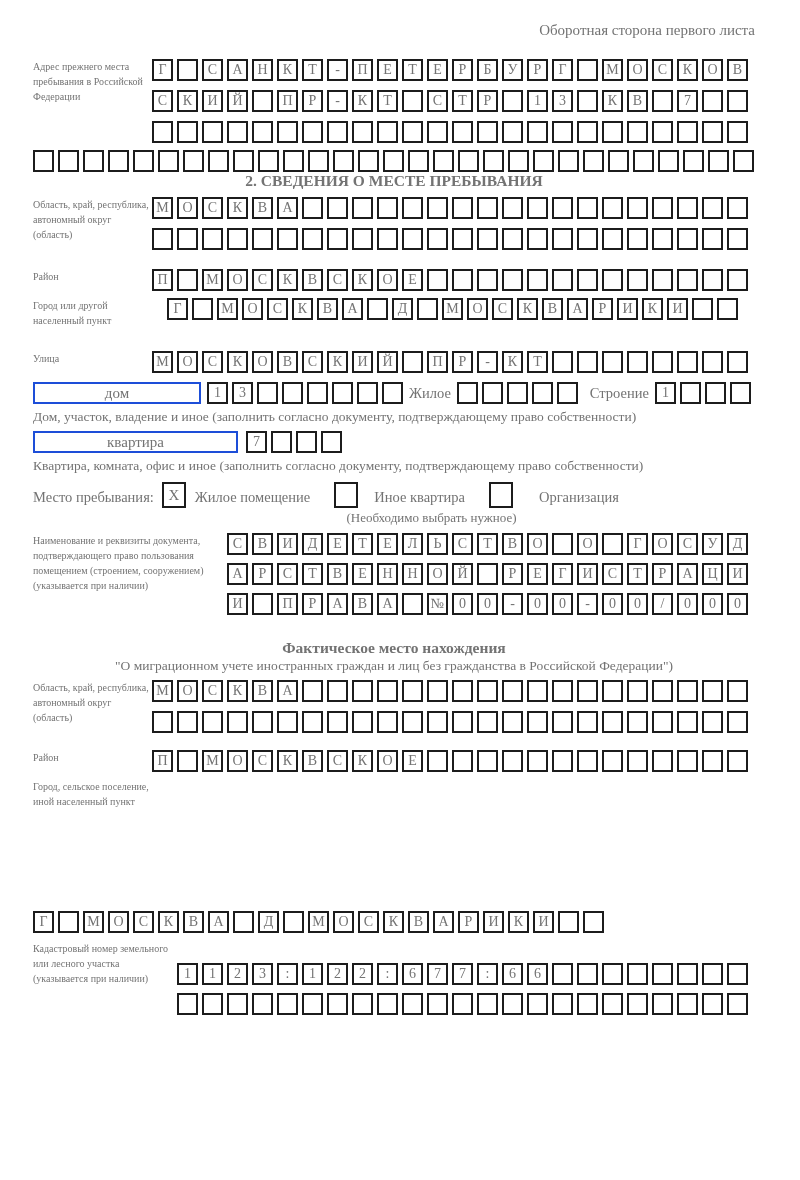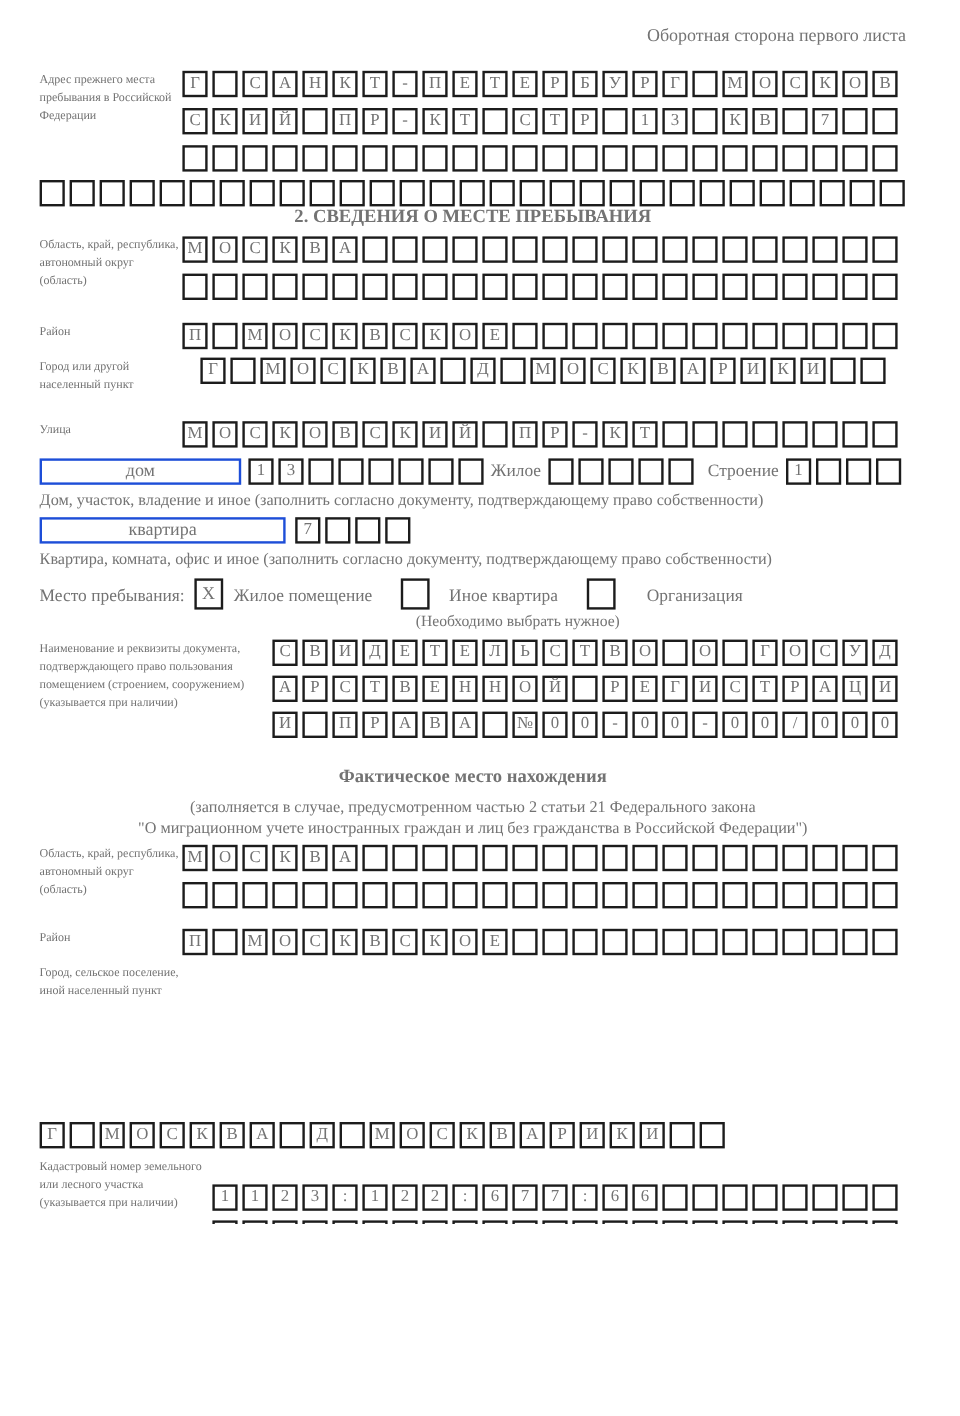--- a/index.html
+++ b/index.html
@@ -431,21 +431,20 @@
           <span class="cell">0</span>
           <span class="cell">/</span>
           <span class="cell">0</span>
           <span class="cell">0</span>
           <span class="cell">0</span>
         </div>
     </div>
   </div>
 
   <div class="sec-title" style="margin-top:24px;">Фактическое место нахождения</div>
-  <div class="note-c" style="margin-top:8px;font-size:13.5px;">(заполняется в случае, предусмотренном частью 2 статьи 21 Федерального закона</div>
   <div class="note-c" style="margin-top:1px;font-size:13.5px;">"О миграционном учете иностранных граждан и лиц без гражданства в Российской Федерации")</div>
 
   <div class="row" style="margin-top:6px;">
     <div class="lbl">Область, край, республика, автономный округ (область)</div>
     <div class="rows">
       <div class="cellrow">
           <span class="cell">М</span>
           <span class="cell">О</span>
           <span class="cell">С</span>
           <span class="cell">К</span>

